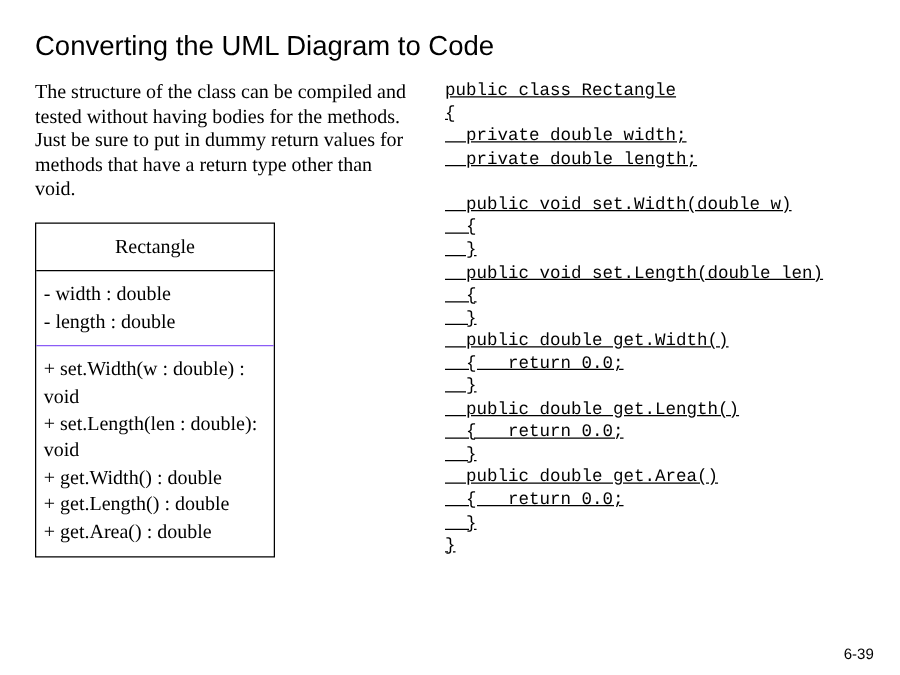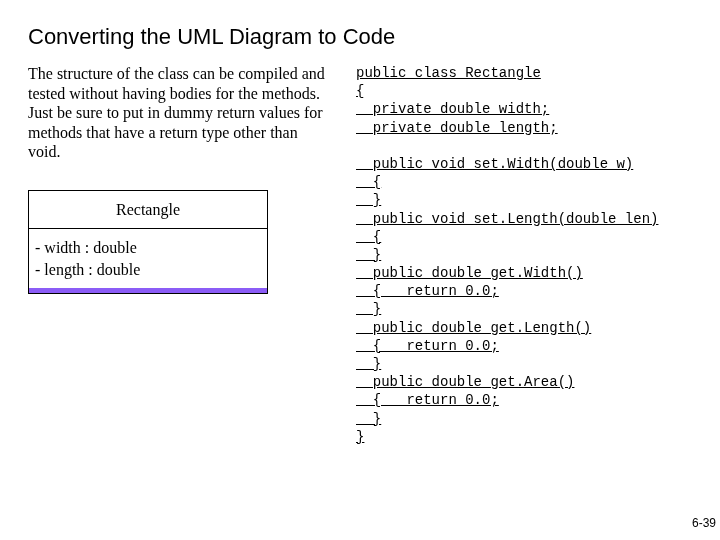--- a/index.html
+++ b/index.html
@@ -25,71 +25,76 @@
     gap: 28px;
   }
   .left-col {
     width: 300px;
     flex-shrink: 0;
   }
   .desc {
     font-family: "Times New Roman", Times, serif;
     font-size: 16px;
     line-height: 1.22;
-    margin-bottom: 28px;
+    margin-bottom: 16px;
   }
   .uml {
     border: 1px solid #000;
-    width: 240px;
+    width: 192px;
     font-family: "Times New Roman", Times, serif;
     font-size: 16px;
     line-height: 1.35;
   }
   .uml-name {
     text-align: center;
     padding: 8px 4px;
     border-bottom: 1px solid #000;
   }
   .uml-attrs {
     padding: 8px 6px;
-    border-bottom: 5px solid #8b5cf6;
+    border-bottom: 1px solid #8b5cf6;
     white-space: pre-line;
   }
   .uml-methods {
     padding: 8px 6px;
     white-space: pre-line;
   }
   .code {
     font-family: "Courier New", Courier, monospace;
     font-size: 14px;
     line-height: 1.3;
     white-space: pre;
     text-decoration: underline;
   }
   .page-num {
     position: absolute;
-    right: 4px;
+    right: 21px;
     bottom: 10px;
     font-size: 12px;
     font-family: Arial, sans-serif;
     text-align: right;
   }
 </style>
 </head>
 <body>
 
 <div class="slide">
   <h1 class="title">Converting the UML Diagram to Code</h1>
   <div class="content">
     <div class="left-col">
       <p class="desc">The structure of the class can be compiled and tested without having bodies for the methods.  Just be sure to put in dummy return values for methods that have a return type other than void.</p>
       <div class="uml">
         <div class="uml-name">Rectangle</div>
         <div class="uml-attrs">- width : double
 - length : double</div>
+        <div class="uml-methods">+ set.Width(w : double) : void
++ set.Length(len : double): void
++ get.Width() : double
++ get.Length() : double
++ get.Area() : double</div>
       </div>
     </div>
     <div class="code">public class Rectangle
 {
   private double width;
   private double length;
 
   public void set.Width(double w)
   {
   }

